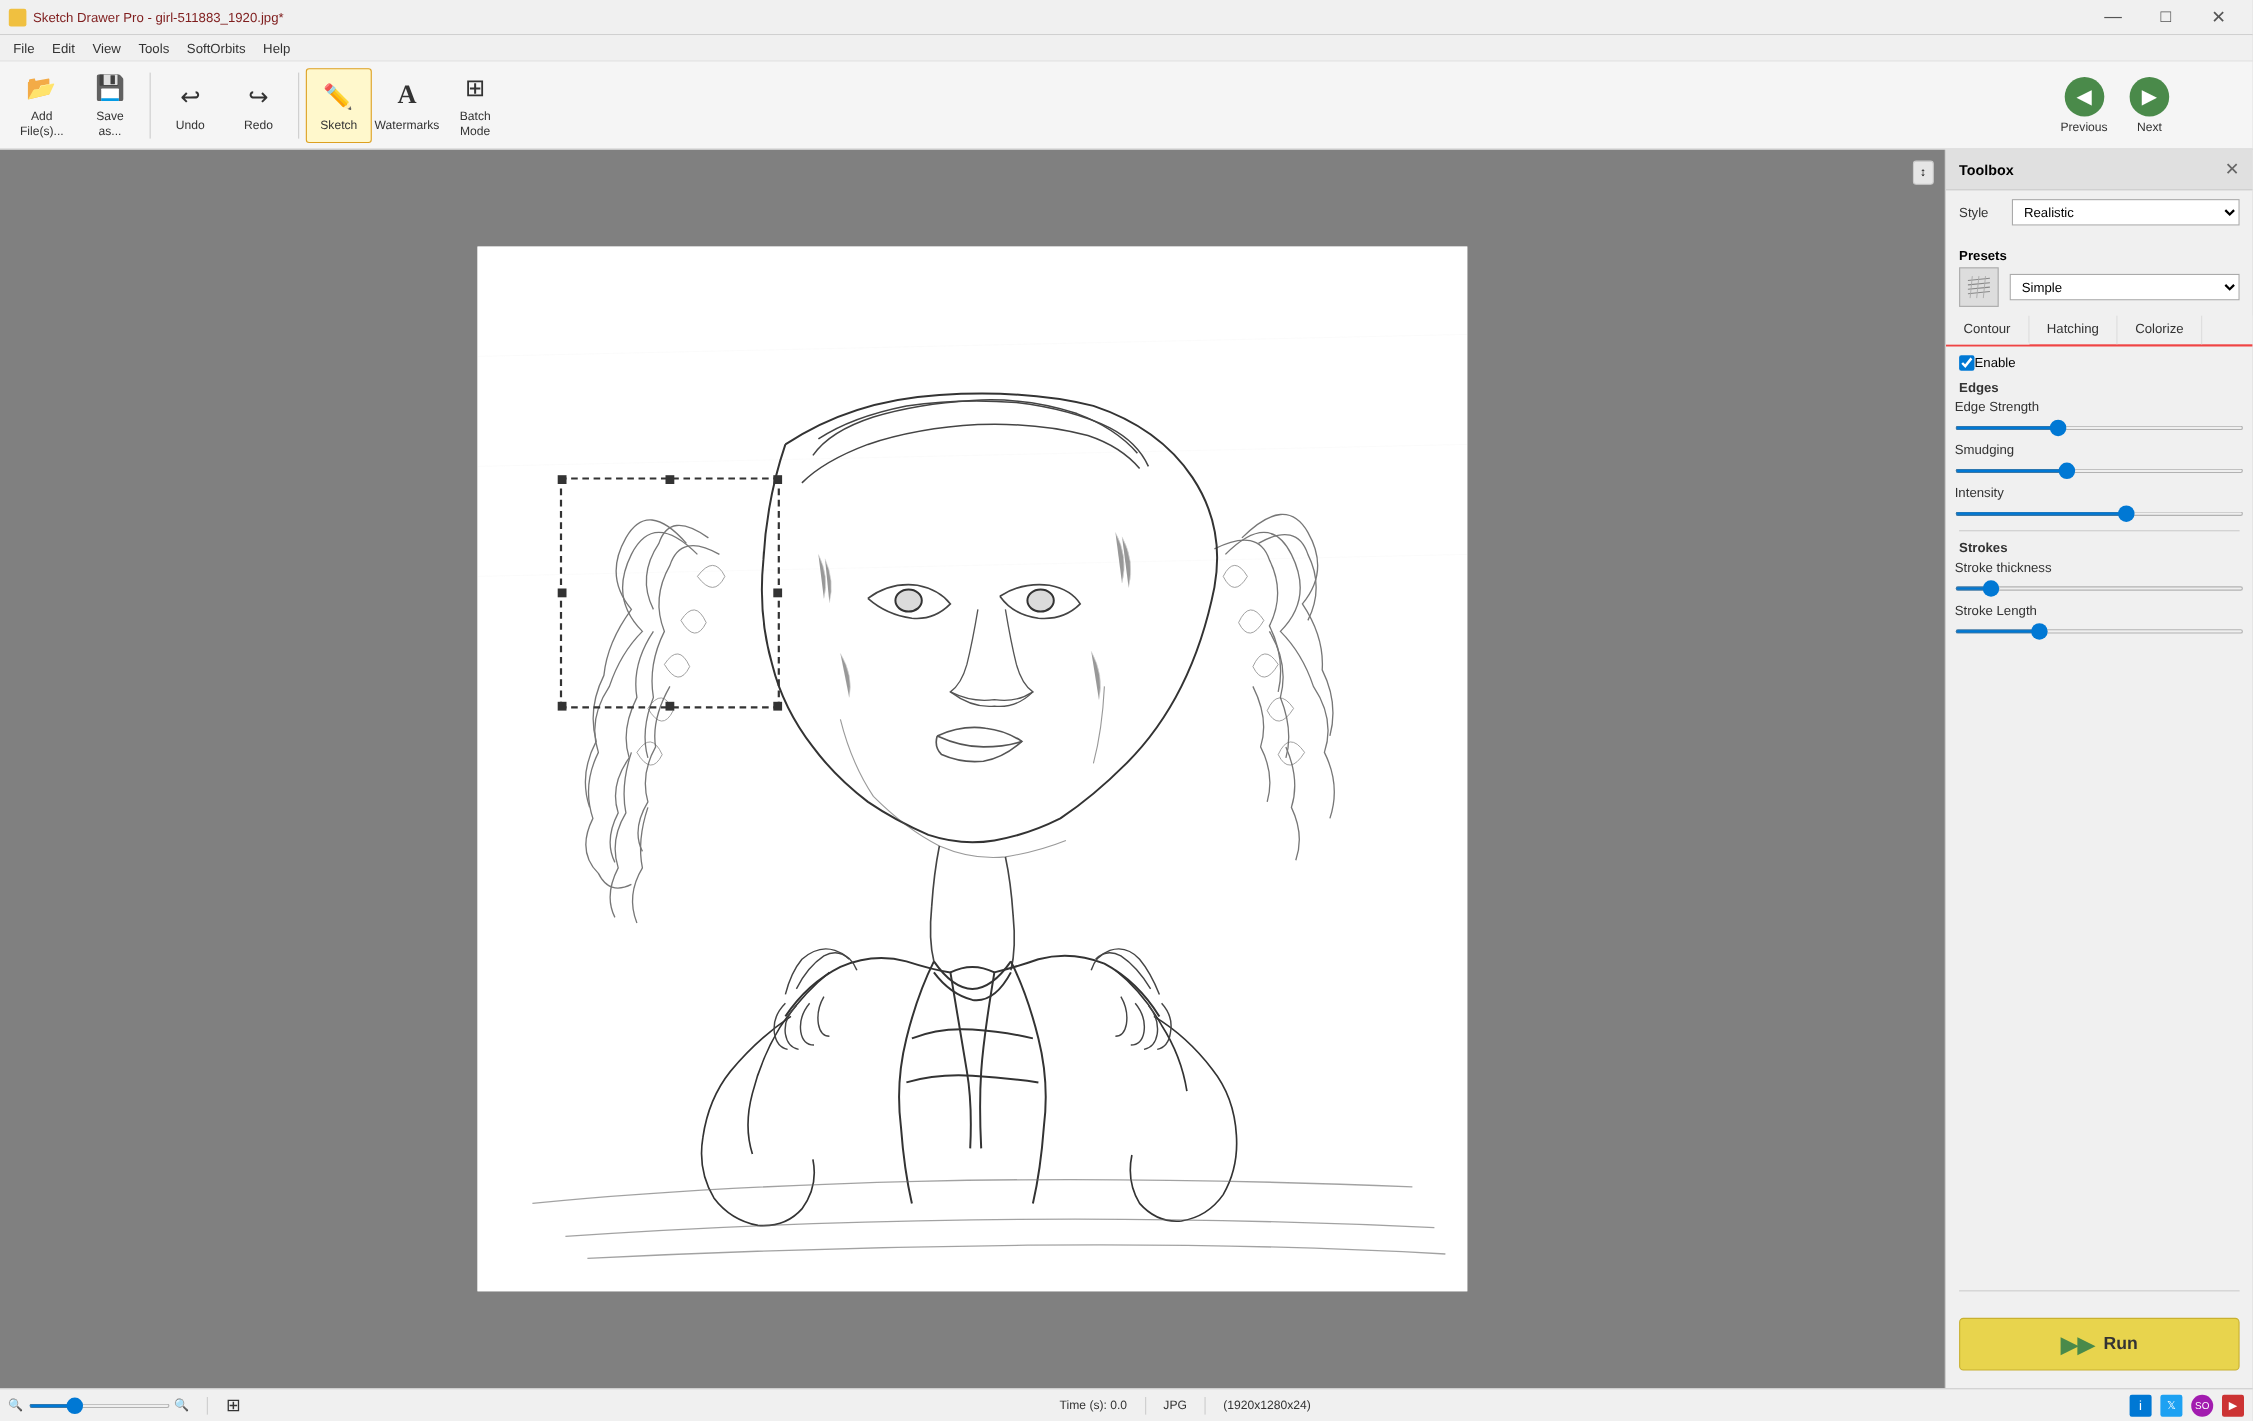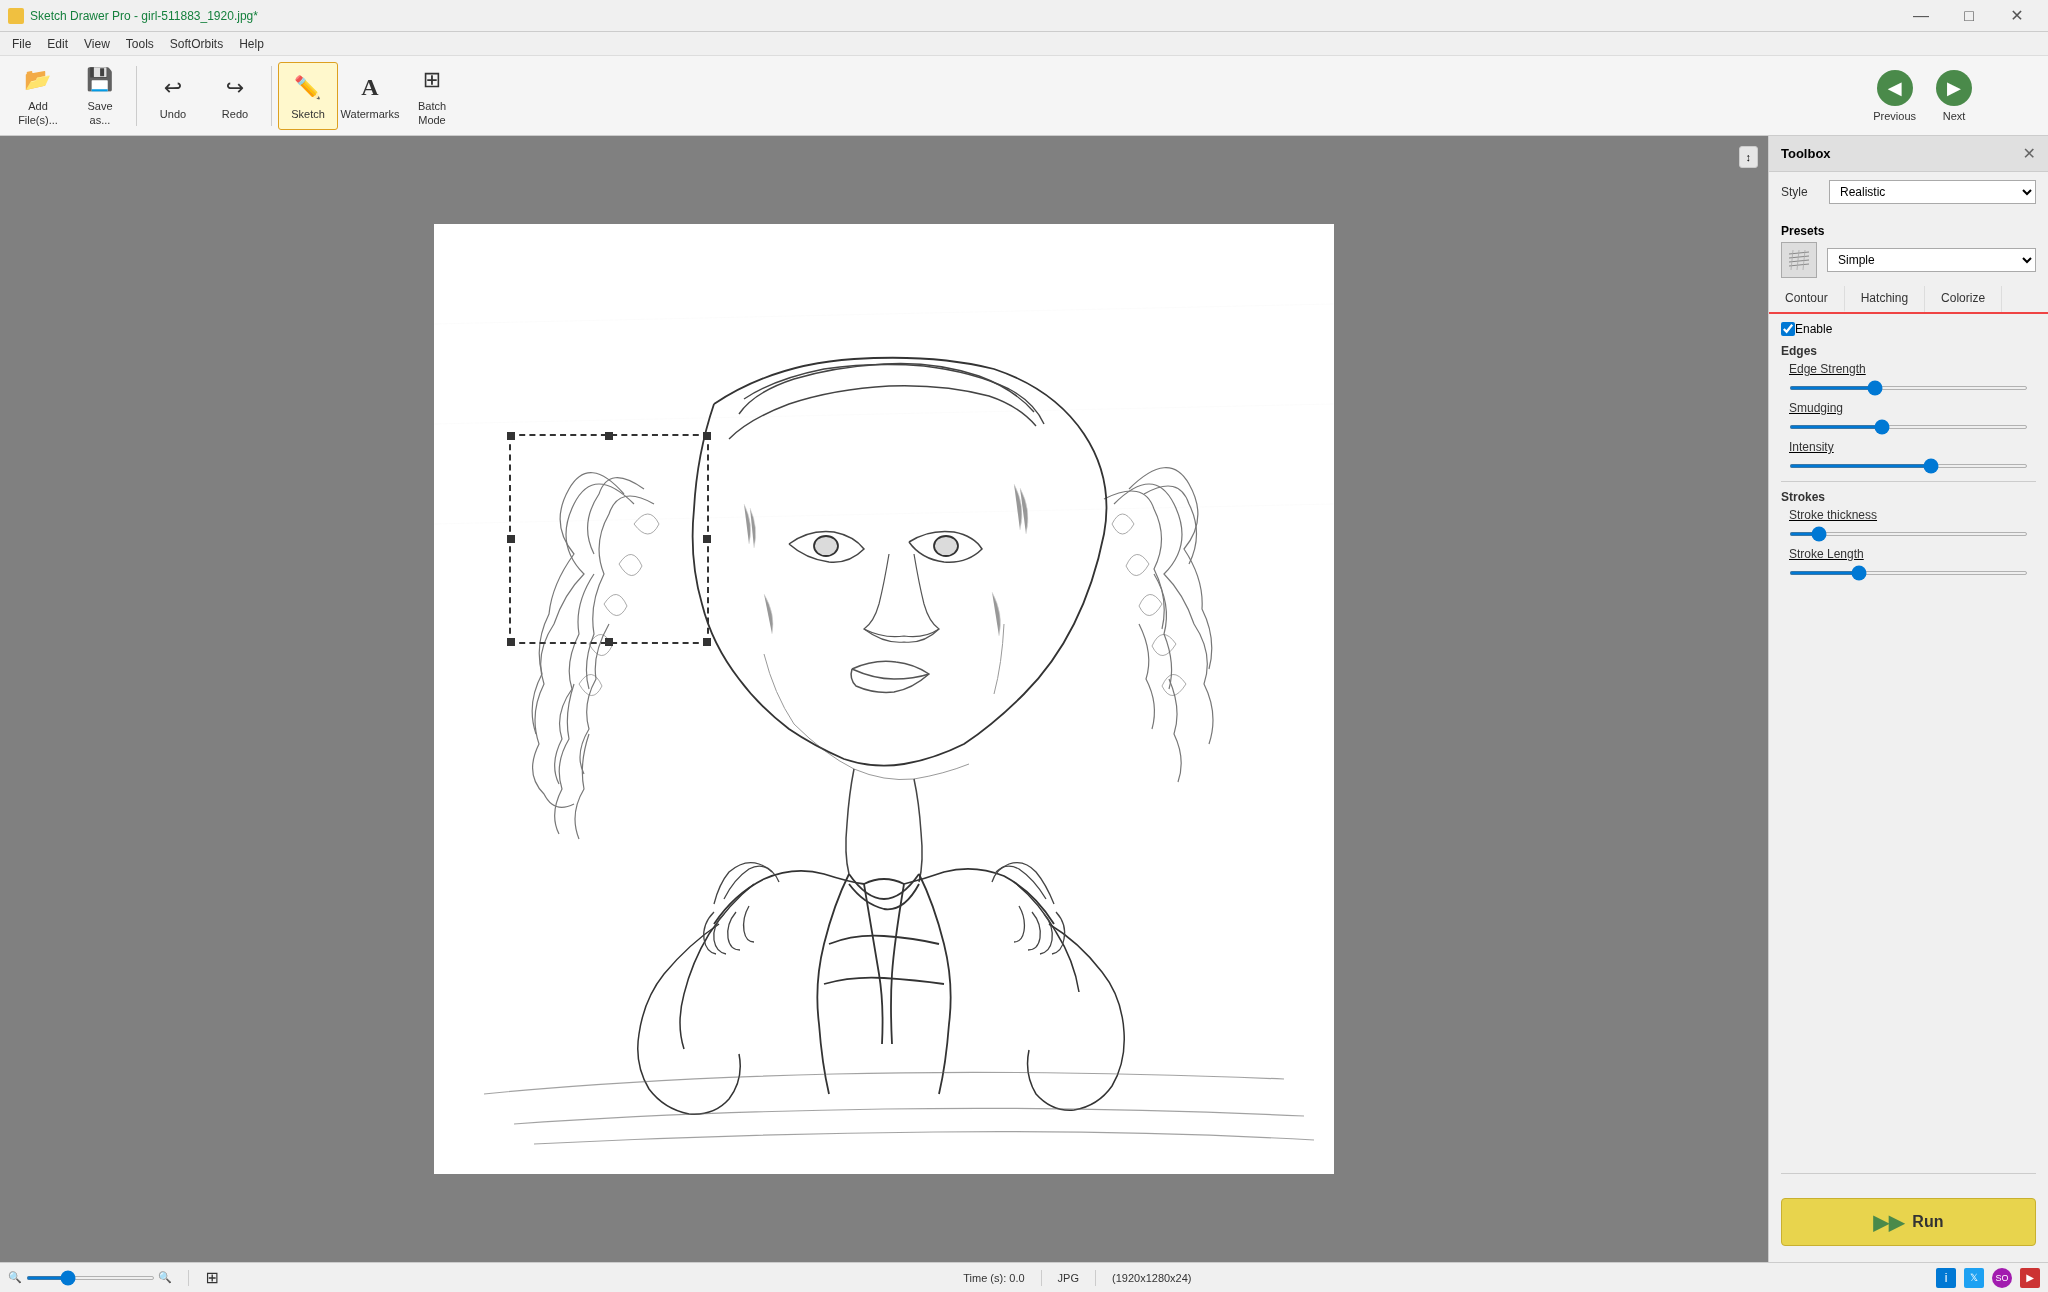--- a/index.html
+++ b/index.html
@@ -14,21 +14,21 @@
       justify-content: space-between;
       padding: 0 8px;
       border-bottom: 1px solid #ccc;
       flex-shrink: 0;
     }
     .title-bar-left {
       display: flex;
       align-items: center;
       gap: 6px;
       font-size: 12px;
-      color: #15803d;
+      color: #7f1d1d;
     }
     .title-bar-icon {
       width: 16px; height: 16px;
       background: #f0c040;
       border-radius: 2px;
     }
     .title-bar-controls {
       display: flex;
       gap: 2px;
     }
@@ -309,22 +309,21 @@
     }
 
     
     .section-title {
       font-size: 12px;
       font-weight: bold;
       color: #333;
       padding: 4px 12px 2px;
     }
     .slider-row {
-      padding: 2px 20px 6px;
-      text-decoration: underline;
+      padding: 2px 8px 6px;
     }
     .slider-label {
       font-size: 12px;
       color: #333;
       margin-bottom: 3px;
     }
     input[type=range] {
       width: 100%;
       accent-color: #0078d4;
       height: 4px;

